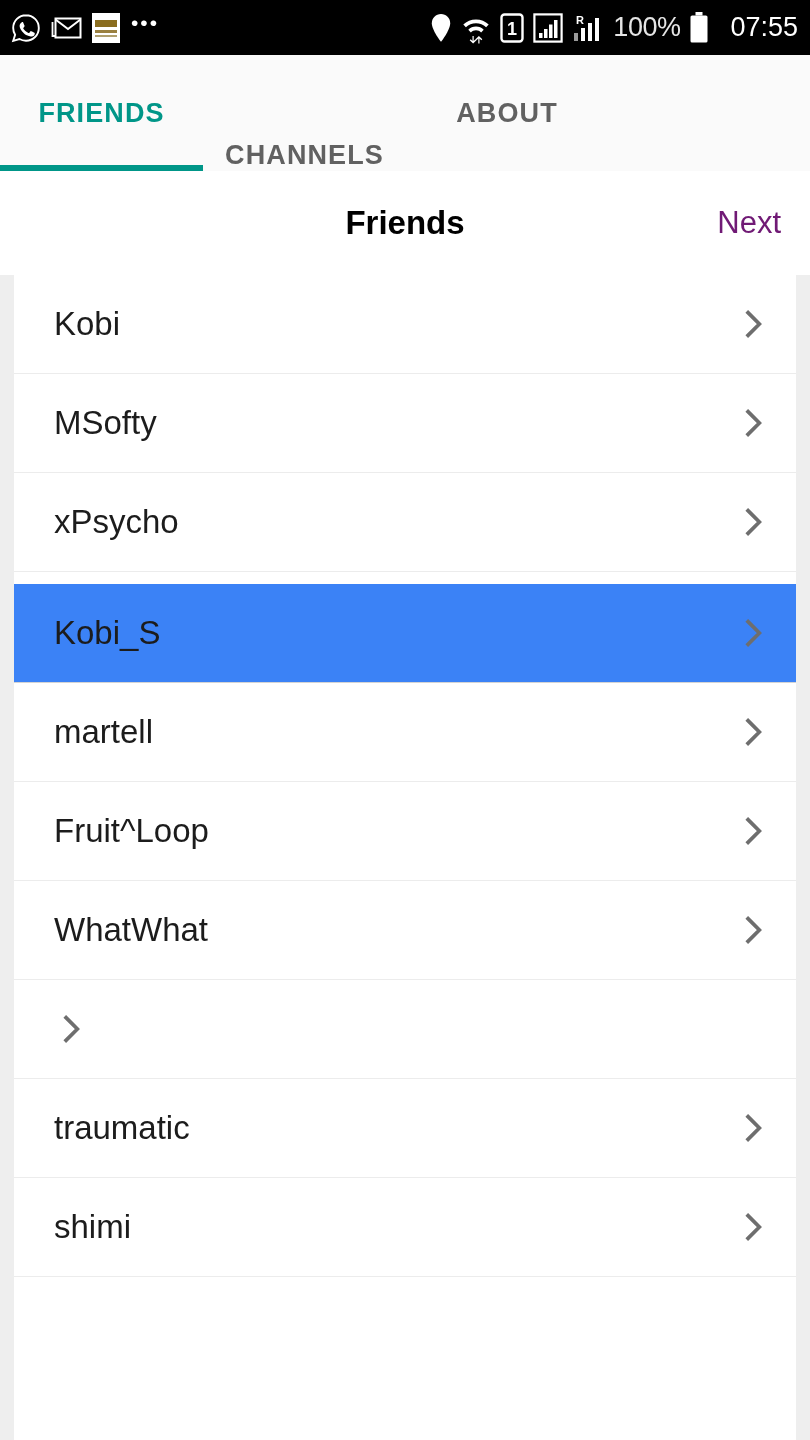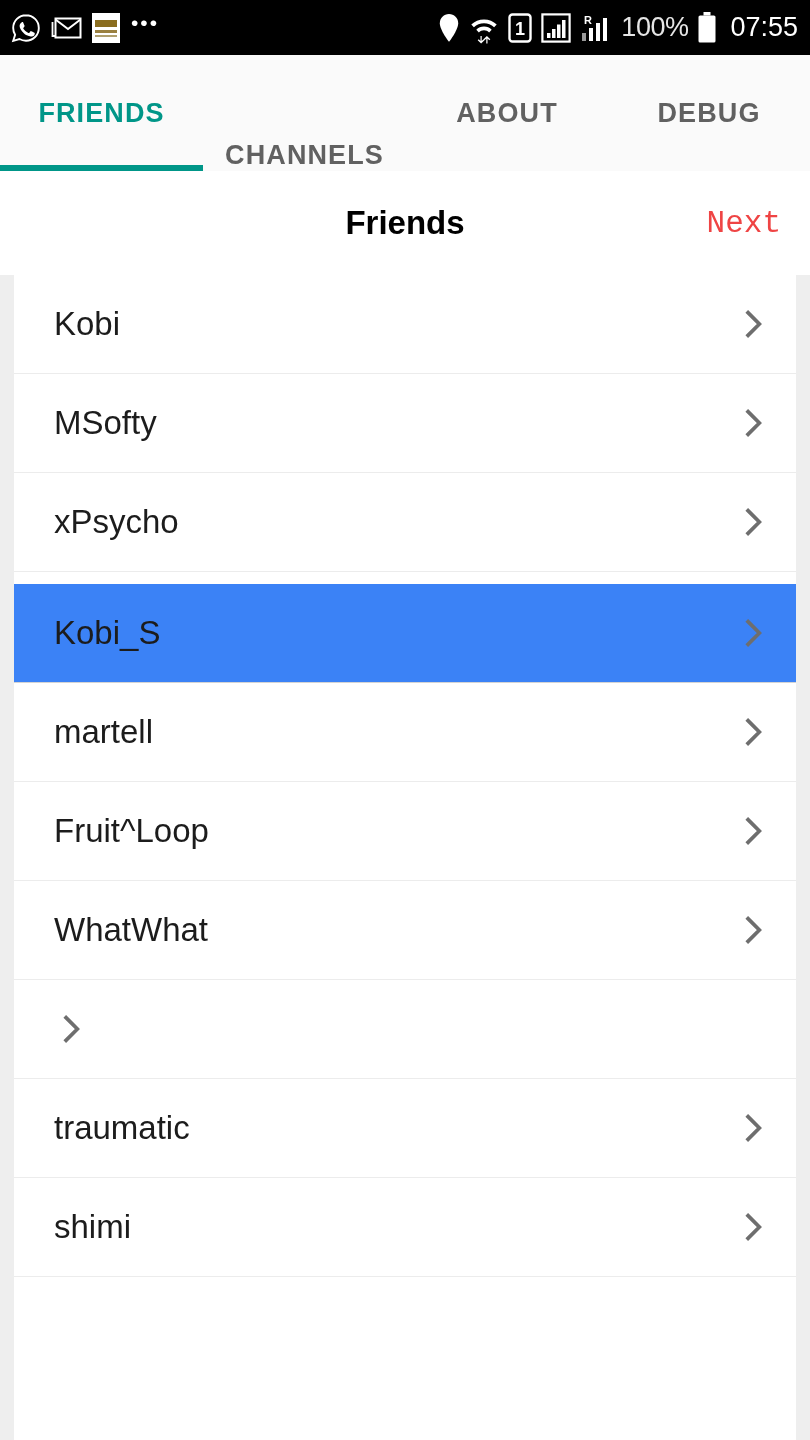--- a/index.html
+++ b/index.html
@@ -16,21 +16,21 @@
     height:55px; background:#000000; color:#ffffff;
     display:flex; align-items:center; flex-shrink:0;
     padding:0 12px 0 10px;
   }
   .status-left { display:flex; align-items:center; gap:9px; }
   .status-right { margin-left:auto; display:flex; align-items:center; gap:9px; }
   .sicon { display:block; }
   .notif-overflow { font-size:21px; letter-spacing:2px; line-height:1; color:#ffffff;
                     position:relative; top:-5px; margin-left:2px; }
   .battery-pct { font-size:27px; letter-spacing:-0.5px; color:#e5e5e5; }
-  .clock { font-size:27px; letter-spacing:0px; color:#ffffff; margin-left:4px; }
+  .clock { font-size:27px; letter-spacing:0px; color:#ffffff; margin-left:12px; }
 
   
   .news-ico { width:28px; height:30px; background:#ffffff; position:relative; overflow:hidden; }
   .news-ico i { position:absolute; left:3px; right:3px; display:block; }
   .news-ico .nl1 { top:7px; height:7px; background:#8a6d1f; }
   .news-ico .nl2 { top:17px; height:3px; background:#9a8040; }
   .news-ico .nl3 { top:22px; height:2px; background:#b0a070; }
 
   
   .tabbar {
@@ -55,23 +55,22 @@
   .header {
     height:104px; background:#ffffff; flex-shrink:0;
     display:flex; align-items:center; position:relative;
   }
   .header-title {
     position:absolute; left:0; right:0; text-align:center;
     font-size:33px; font-weight:bold; color:#000000; letter-spacing:0px;
   }
   .header-next {
     margin-left:auto; margin-right:25px;
-    font-size:31px; color:#ef4444; position:relative; z-index:2;
+    font-size:31px; color:#701a75; position:relative; z-index:2;
     padding:6px 4px;
-    font-family:Liberation Mono, monospace;
   }
 
   
   .list-scroll {
     flex:1; background:#eeeeee; padding:0 14px 0 14px;
     display:flex; flex-direction:row; overflow:hidden;
   }
   .list-card { background:#ffffff; width:100%; }
   .row {
     height:99px; display:flex; align-items:center;
@@ -147,23 +146,20 @@
   <div class="tabbar">
     <div class="tab t0 active">
       <span>FRIENDS</span>
     </div>
     <div class="tab t1">
       <span>CHANNELS</span>
     </div>
     <div class="tab t2">
       <span>ABOUT</span>
     </div>
-    <div class="tab t3">
-      <span>DEBUG</span>
-    </div>
     <div class="tab-indicator"></div>
   </div>
 
   <div class="header">
     <div class="header-title">Friends</div>
     <div class="header-next">Next</div>
   </div>
 
   <div class="list-scroll">
     <div class="list-card" id="friends-list">

